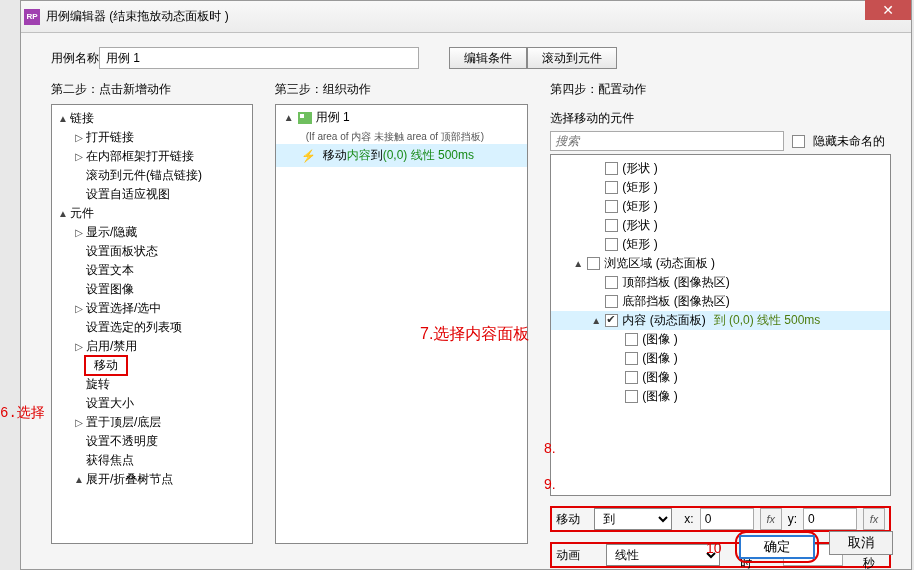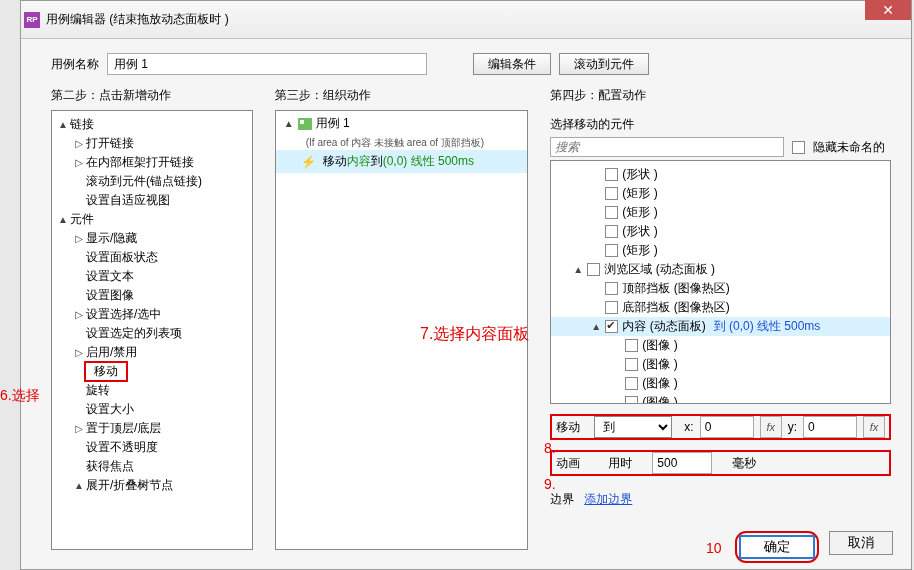--- a/index.html
+++ b/index.html
@@ -15,40 +15,40 @@
     .window {
       position: absolute;
       left: 20px;
       top: 0;
       width: 892px;
       height: 570px;
       background: #f5f5f5;
       border: 1px solid #999;
     }
     .title-bar {
-      height: 38px;
+      height: 32px;
       background: linear-gradient(#f8f8f8, #ececec);
       border-bottom: 1px solid #c0c0c0;
       display: flex;
       align-items: center;
       padding-left: 3px;
       position: relative;
     }
     .title-icon {
       width: 16px; height: 16px; background: #a040b0; color: #fff;
       font-size: 8px; display: flex; align-items: center; justify-content: center;
       margin-right: 6px; font-weight: bold;
     }
     .title-close {
       position: absolute; right: 0; top: -1px; width: 46px; height: 20px;
       background: #c75050; color: #fff; text-align: center; line-height: 20px;
       font-size: 14px;
     }
     .name-row {
-      display: flex; align-items: center; padding: 14px 20px 6px 30px; gap: 8px;
+      display: flex; align-items: center; padding: 14px 20px 6px 30px; gap: 0;
     }
     .name-input {
       width: 320px; height: 22px; border: 1px solid #aaa; padding: 0 6px;
       font-size: 12px;
     }
     .btn {
       height: 22px; padding: 0 14px; border: 1px solid #8a8a8a;
       background: linear-gradient(#fefefe, #e7e7e7); cursor: pointer;
       font-size: 12px; font-family: inherit;
     }
@@ -57,21 +57,21 @@
     }
     .col-header { font-size: 12px; margin-bottom: 6px; }
     .panel {
       border: 1px solid #888; background: #fff; overflow: auto;
     }
     .col1 { width: 210px; }
     .col1 .panel { height: 440px; }
     .col2 { width: 264px; }
     .col2 .panel { height: 440px; }
     .col3 { flex: 1; }
-    .col3 .panel { height: 244px; }
+    .col3 .panel { height: 342px; }
     .tree { padding: 4px 0; }
     .tree-item {
       display: flex; align-items: center; height: 19px; cursor: default;
     }
     .tree-item .expander { width: 10px; display: inline-block; color: #444; font-size: 10px; text-align: center;}
     .tree-item .label { padding-left: 2px; white-space: nowrap; }
     .indent-0 { padding-left: 6px; }
     .indent-1 { padding-left: 22px; }
     .indent-2 { padding-left: 40px; }
     .indent-3 { padding-left: 60px; }
@@ -102,21 +102,21 @@
     .checkbox-sq {
       width: 13px; height: 13px; border: 1px solid #888; display: inline-block;
       background: #fff; position: relative; flex-shrink:0;
     }
     .checkbox-sq.checked::after {
       content: "✔"; position: absolute; left: 0; top: -2px; font-size: 11px; color: #333;
     }
     .widget-tree { padding: 4px 0; }
     .widget-row { display: flex; align-items: center; height: 19px; gap: 4px;}
     .widget-row.hl { background: #d9f2ff; }
-    .hl .extra { color: #1d4ed8; margin-left: 4px; }
+    .hl .extra { color: #4d7c0f; margin-left: 4px; }
     .config-fields { margin-top: 10px; }
     .field-row { display: flex; align-items: center; gap: 6px; margin-bottom: 10px; height: 26px;}
     .field-row .lab { width: 32px; }
     .sel {
       height: 22px; border: 1px solid #888; background: #fff; font-size: 12px;
       font-family: inherit; padding: 0 4px;
     }
     .sel.narrow { width: 78px; }
     .sel.wide { width: 122px; }
     .txt {
@@ -356,37 +356,38 @@
           <span style="flex:1"></span>
           <span>x:</span>
           <input class="txt coord" value="0" style="">
           <button class="fx-btn">fx</button>
           <span>y:</span>
           <input class="txt coord" value="0" style="">
           <button class="fx-btn">fx</button>
         </div>
         <div class="field-row red-box" style="padding:0 4px;gap:20px;">
           <span class="lab">动画</span>
+          <select class="sel wide"><option>线性</option></select>
           <span>用时</span>
           <input class="txt dur" value="500" style="">
           <span>毫秒</span>
         </div>
         <div class="field-row" style="gap:10px;">
           <span>边界</span>
           <span class="blue-link">添加边界</span>
         </div>
       </div>
     </div>
   </div>
 
   <div class="bottom-btns">
     <div class="red-box" style="padding:2px;border-radius:11px;">
       <button class="ok-btn">确定</button>
     </div>
     <button class="cancel-btn">取消</button>
   </div>
 </div>
 
-<div class="red-text" style="left:0; top:387px;">6.选择</div>
+<div class="red-text" style="left:0; top:404px;font-family:Liberation Mono, monospace;">6.选择</div>
 <div class="red-text" style="left:420px; top:324px; font-size:16px;">7.选择内容面板</div>
 <div class="red-text" style="left:544px; top:440px;">8.</div>
 <div class="red-text" style="left:544px; top:476px;">9.</div>
 <div class="red-text" style="left:706px; top:540px;">10</div>
 
 </body></html>

